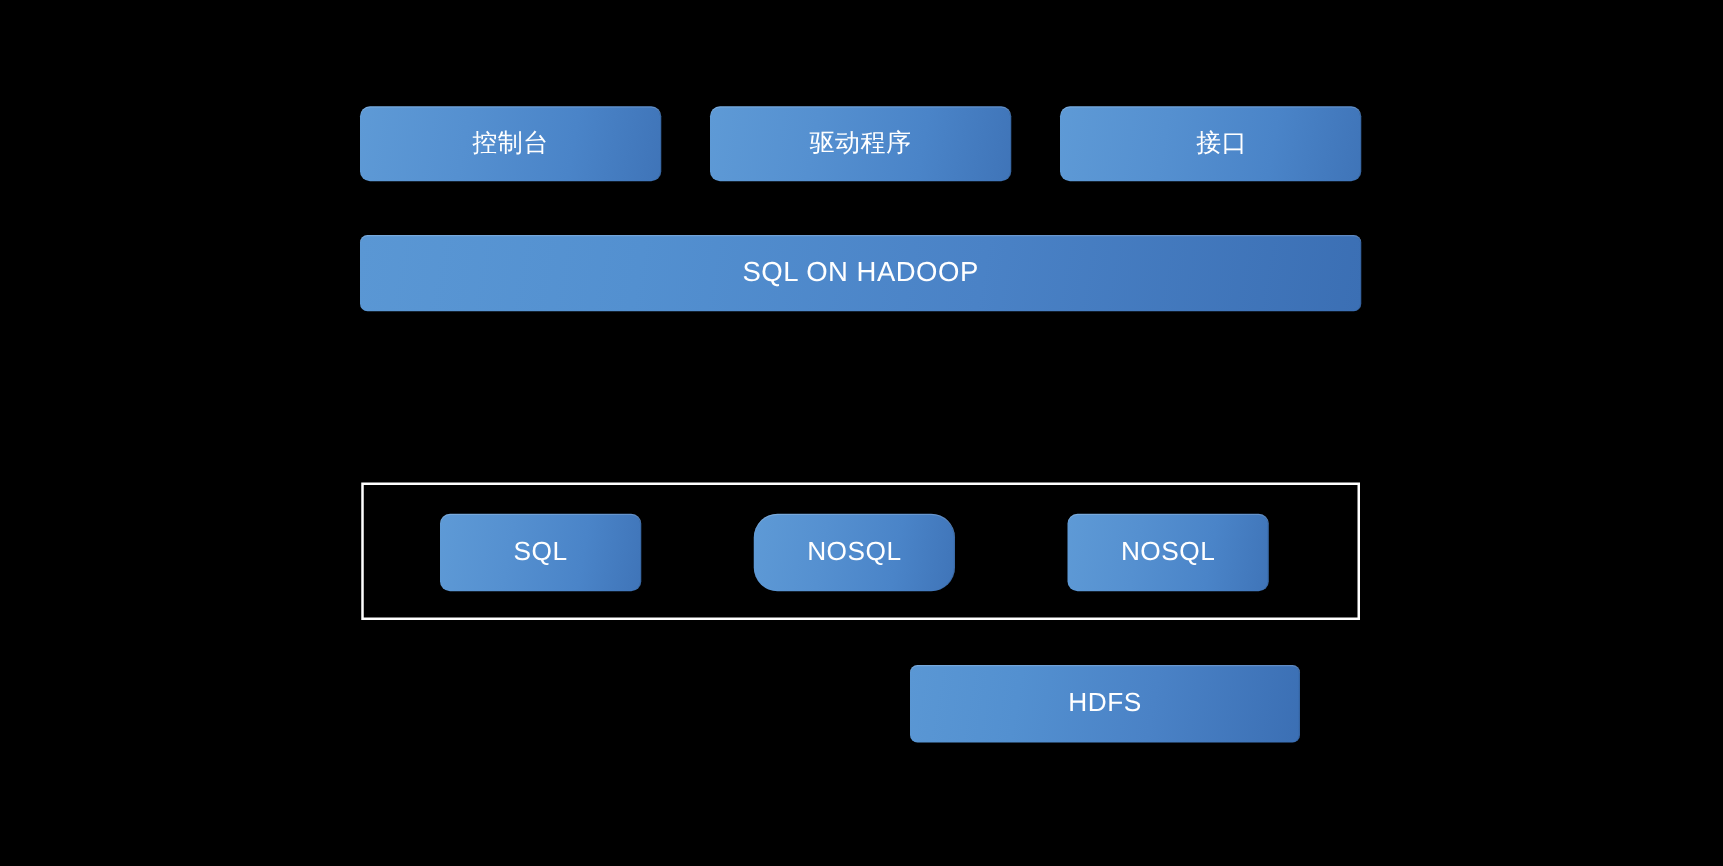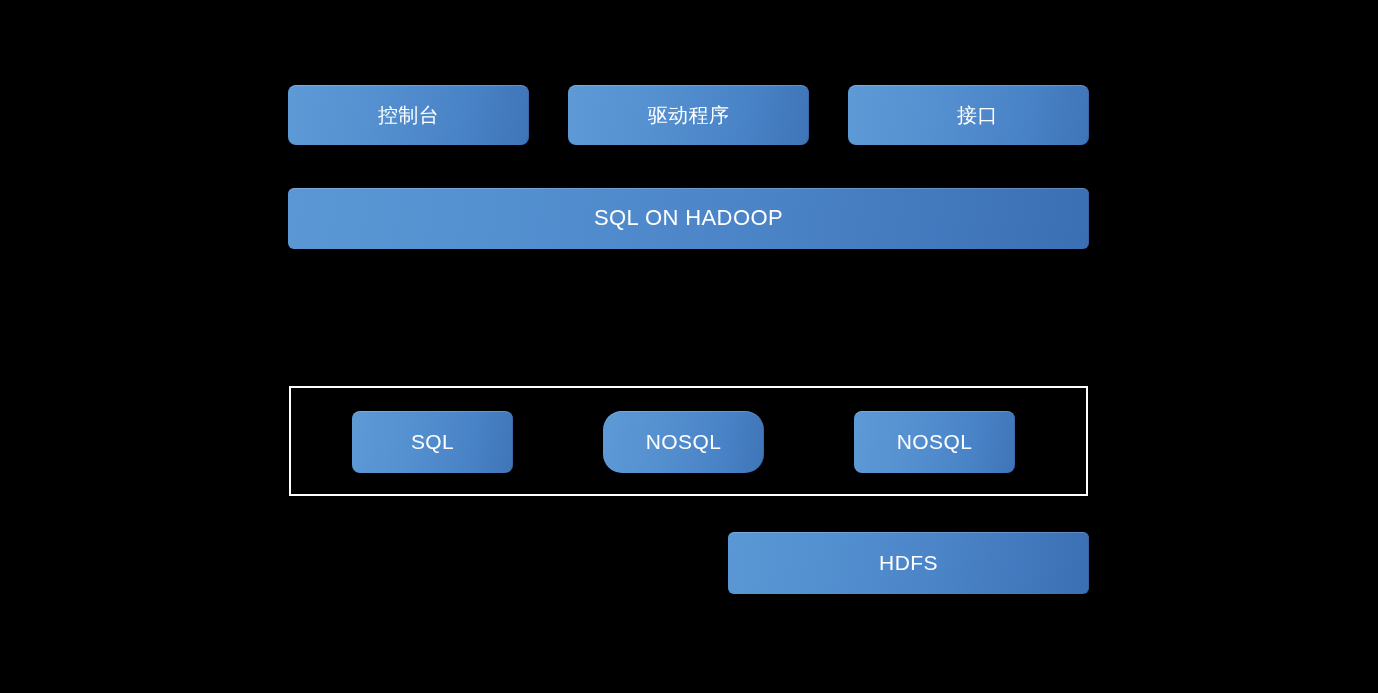--- a/index.html
+++ b/index.html
@@ -87,21 +87,21 @@
     border: 2px solid #ffffff;
     border-radius: 0;
     background: transparent;
   }
   #blk-sql    { left: 352px; top: 411px; width: 161px; height: 62px; }
   #blk-nosql  { left: 603px; top: 411px; width: 161px; height: 62px; border-radius: 19px; }
   #blk-file   { left: 854px; top: 411px; width: 161px; height: 62px; }
 
   
   #blk-dm   { left: 288px; top: 532px; width: 362px; height: 60px; }
-  #blk-hdfs { left: 728px; top: 532px; width: 361px; height: 62px; }
+  #blk-hdfs { left: 728px; top: 532px; width: 312px; height: 62px; }
 </style>
 </head>
 <body>
 
 <div id="canvas">
 
   <div class="block small" id="blk-console">
     <span class="label label-cn">控制台</span>
   </div>
 

